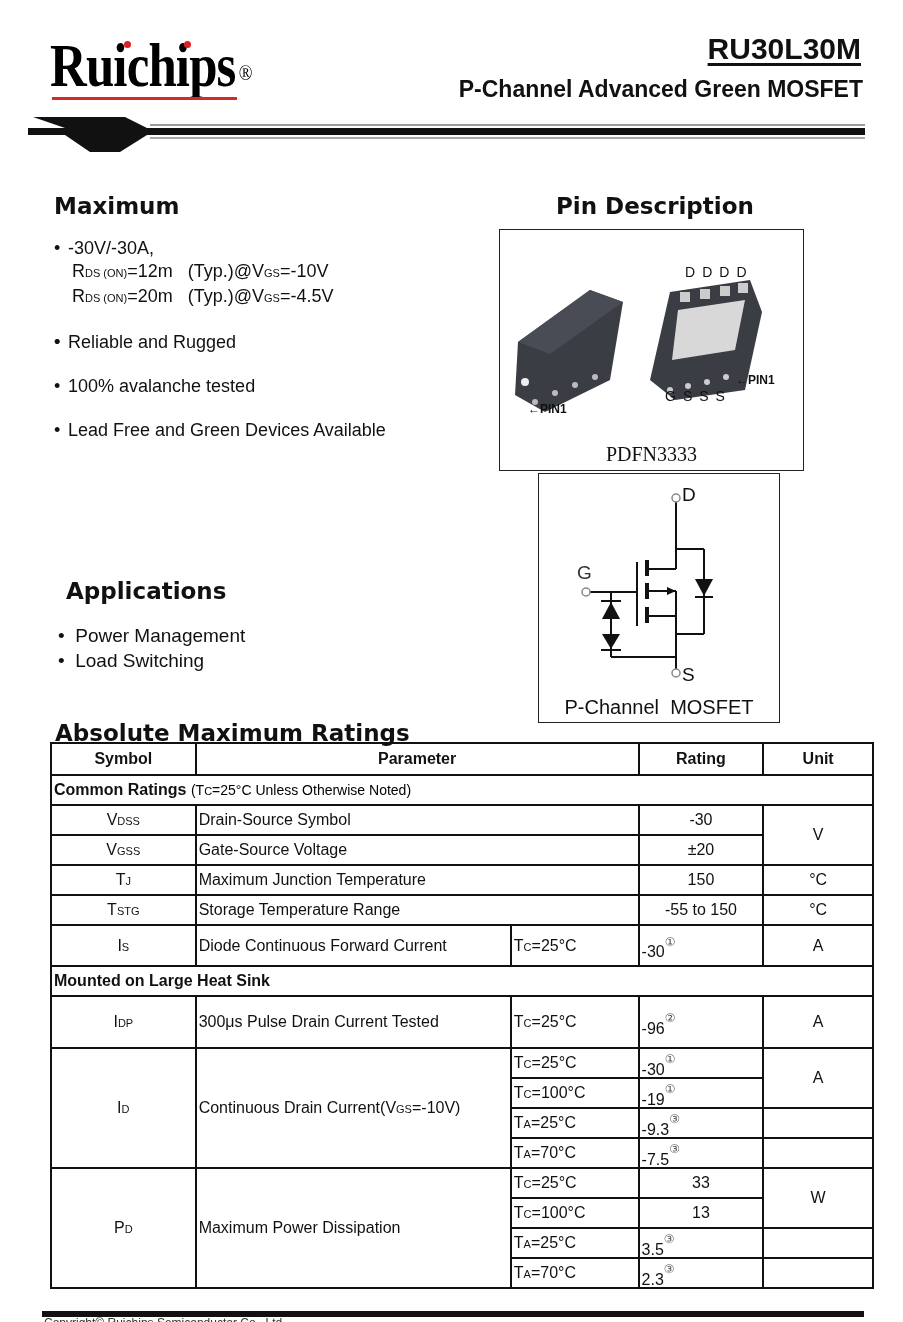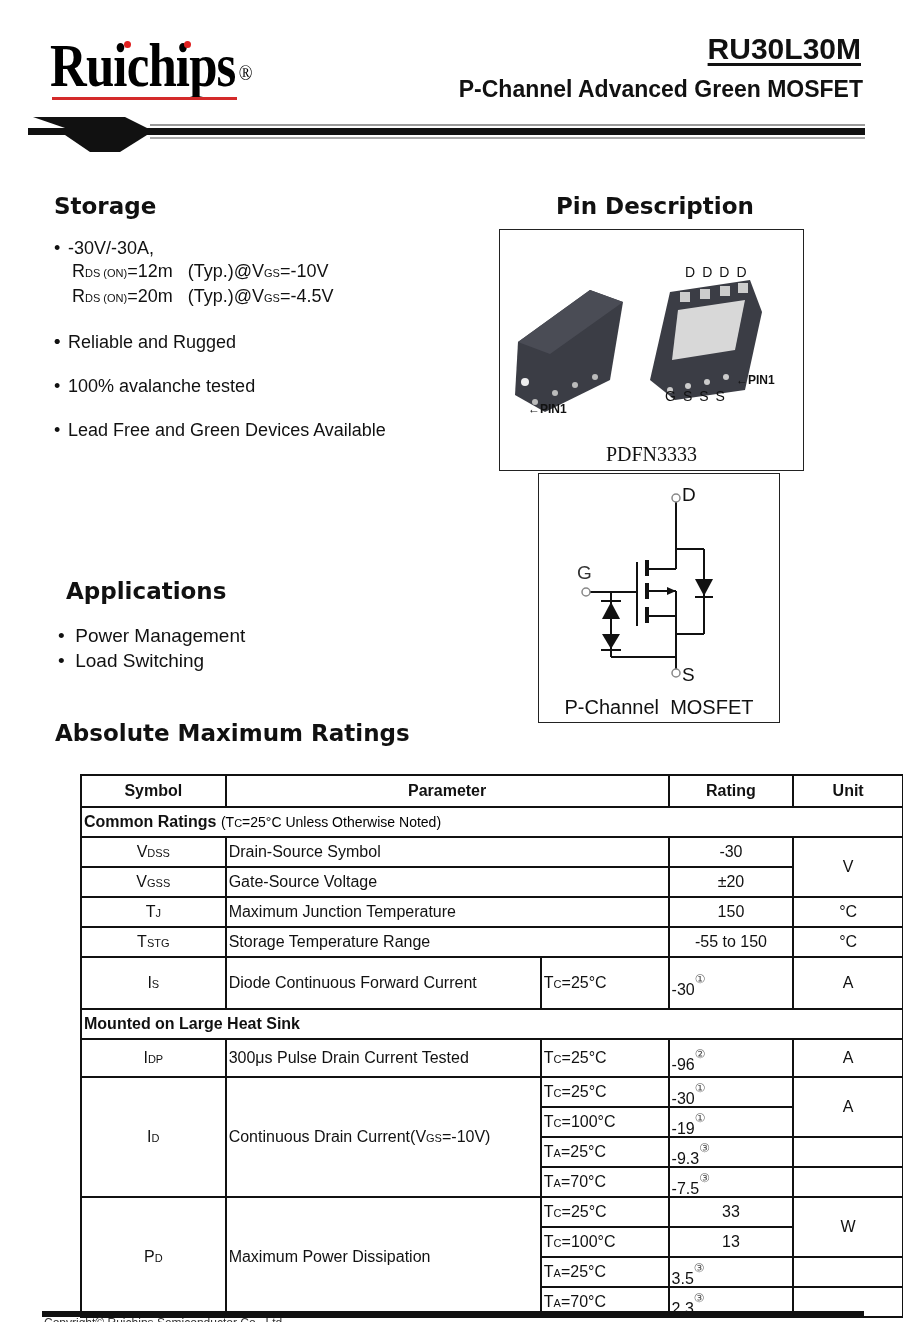--- a/index.html
+++ b/index.html
@@ -21,21 +21,21 @@
     .feat-item { position:relative; padding-left:14px; }
     .feat-item .bullet { position:absolute; left:0; top:0; }
     .sub { font-size:11px; }
     .sup-circ { font-size:12px; vertical-align:super; color:#555; }
 
     .pin-box { left:499px; top:229px; width:305px; height:242px; border:1.5px solid #222; box-sizing:border-box; }
     .schem-box { left:538px; top:473px; width:242px; height:250px; border:1.5px solid #222; box-sizing:border-box; }
     .pkg-label { font-family:"Liberation Serif", serif; font-size:20px; }
 
     
-    table.amr { position:absolute; left:50px; top:774px; width:824px; border-collapse:collapse; font-size:16px;margin-left:30px; }
+    table.amr { position:absolute; left:50px; top:742px; width:824px; border-collapse:collapse; font-size:16px; }
     table.amr td, table.amr th { border:2px solid #111; padding:0 2px; height:28px; vertical-align:middle; }
     table.amr th { font-weight:bold; font-size:16px; height:30px; }
     .c { text-align:center; }
     .l { text-align:left; }
     .sect { font-weight:bold; text-align:left; }
     .sect .note { font-weight:normal; font-size:14px; color:#000000; }
     .rating { }
     .rating .val { display:inline-block; position:relative; top:5px; }
     .footer-rule { left:42px; top:1311px; width:822px; height:6px; background:#111; }
     .footer-text { left:44px; top:1316px; font-size:12px; color:#333; }
@@ -51,21 +51,21 @@
 <div class="abs subtitle">P-Channel Advanced Green MOSFET</div>
 
 <svg class="abs" style="left:25px;top:112px" width="845" height="44">
   <rect x="125" y="12" width="715" height="2" fill="#9a9a9a"></rect>
   <rect x="3" y="16" width="837" height="7" fill="#111"></rect>
   <rect x="125" y="25" width="715" height="2" fill="#aaa"></rect>
   <polygon points="8,5 100,5 122,16 40,16" fill="#111"></polygon>
   <polygon points="40,23 122,23 95,40 65,40" fill="#111"></polygon>
 </svg>
 
-<div class="abs h2" style="left:54px;top:193px">Storage</div>
+<div class="abs h2" style="left:54px;top:193px">Maximum</div>
 <div class="abs feat-list">
   <div class="feat-item"><span class="bullet">•</span><span>-30V/-30A,</span></div>
   <div style="padding-left:18px">
     <span>R</span><span class="sub">DS (ON)</span><span>=12m</span>&nbsp;&nbsp;&nbsp;<span>(Typ.)@V</span><span class="sub">GS</span><span>=-10V</span>
   </div>
   <div style="padding-left:18px">
     <span>R</span><span class="sub">DS (ON)</span><span>=20m</span>&nbsp;&nbsp;&nbsp;<span>(Typ.)@V</span><span class="sub">GS</span><span>=-4.5V</span>
   </div>
   <div class="feat-item" style="margin-top:21px"><span class="bullet">•</span></div>
   <div class="feat-item" style="margin-top:21px"><span class="bullet">•</span><span>Reliable and Rugged</span></div>
@@ -195,31 +195,31 @@
     <td colspan="2" class="l">Maximum Junction Temperature</td>
     <td class="c">150</td>
     <td class="c">°C</td>
   </tr>
   <tr>
     <td class="c"><span>T</span><span class="sub">STG</span></td>
     <td colspan="2" class="l">Storage Temperature Range</td>
     <td class="c">-55 to 150</td>
     <td class="c">°C</td>
   </tr>
-  <tr style="height:52px">
+  <tr style="height:41px">
     <td class="c"><span>I</span><span class="sub">S</span></td>
     <td class="l">Diode Continuous Forward Current</td>
     <td class="l"><span>T</span><span class="sub">C</span><span>=25°C</span></td>
     <td class="rating"><span class="val">-30</span><span class="sup-circ">①</span></td>
     <td class="c">A</td>
   </tr>
   <tr>
     <td colspan="5" class="sect">Mounted on Large Heat Sink</td>
   </tr>
-  <tr style="height:38px">
+  <tr style="height:52px">
     <td class="c"><span>I</span><span class="sub">DP</span></td>
     <td class="l">300μs Pulse Drain Current Tested</td>
     <td class="l"><span>T</span><span class="sub">C</span><span>=25°C</span></td>
     <td class="rating"><span class="val">-96</span><span class="sup-circ">②</span></td>
     <td class="c">A</td>
   </tr>
   <tr>
     <td class="c" rowspan="4"><span>I</span><span class="sub">D</span></td>
     <td class="l" rowspan="4"><span>Continuous Drain Current(V</span><span class="sub">GS</span><span>=-10V)</span></td>
     <td class="l"><span>T</span><span class="sub">C</span><span>=25°C</span></td>

